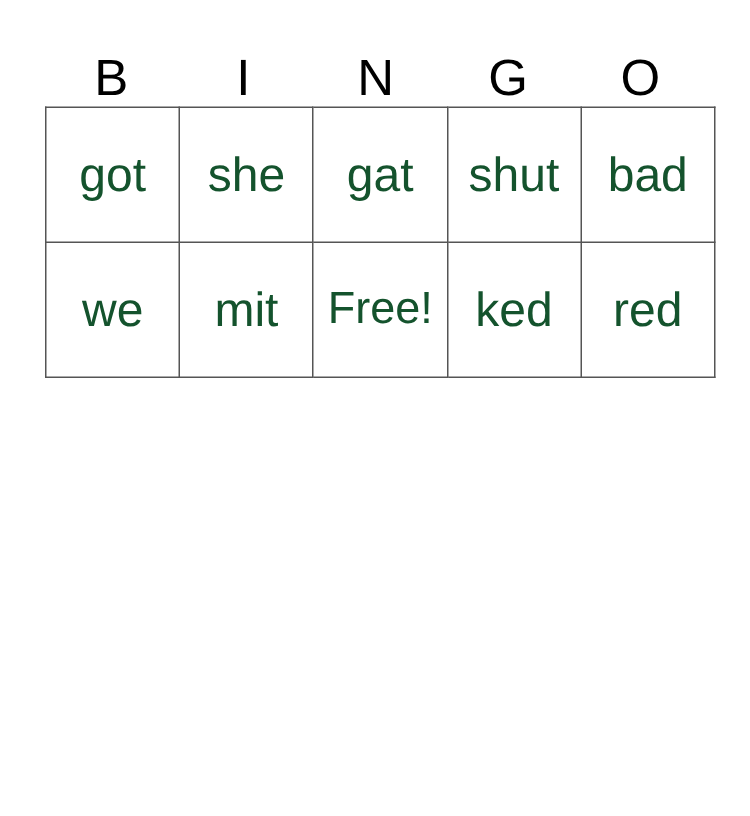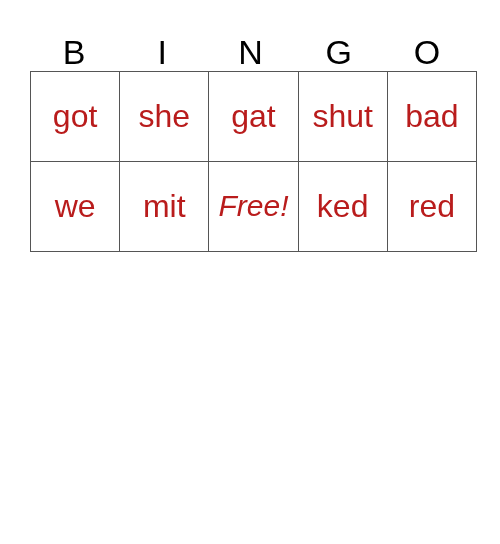--- a/index.html
+++ b/index.html
@@ -42,29 +42,28 @@
   }
   #grid td {
     width: 88.2px;
     height: 88.8px;
     border: 1px solid #555555;
     text-align: center;
     vertical-align: middle;
     font-size: 32px;
     line-height: 34px;
     font-weight: 400;
-    color: #b91c1c;
+    color: #14532d;
     padding: 0;
     background: #ffffff;
     white-space: nowrap;
     overflow: hidden;
   }
   #grid td.free-cell {
     font-size: 30px;
-    font-style: italic;
   }
 </style>
 </head>
 <body>
 
 <div id="card">
 
   <div id="header-row">
     <div class="header-cell">B</div>
     <div class="header-cell">I</div>

